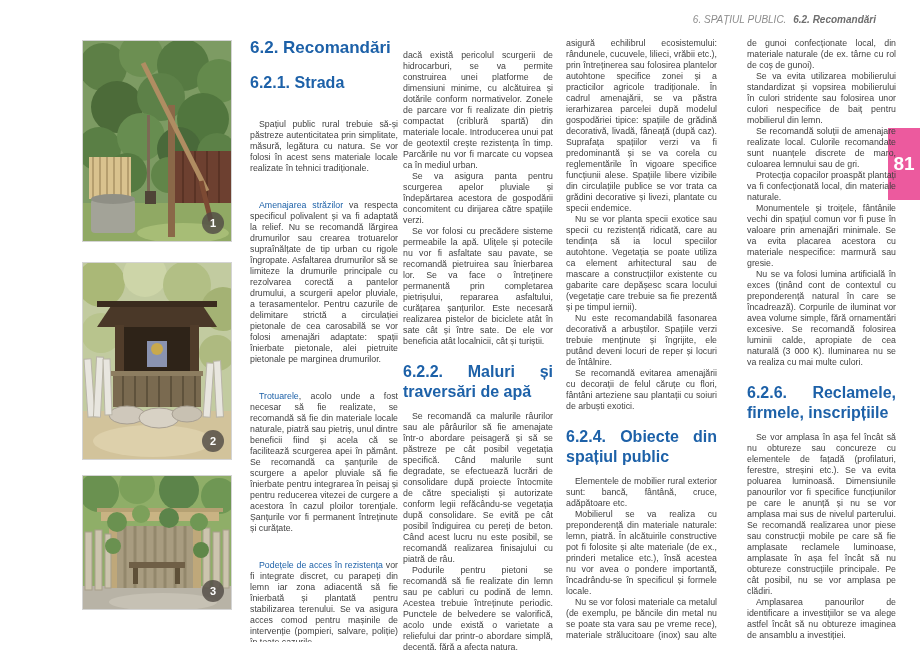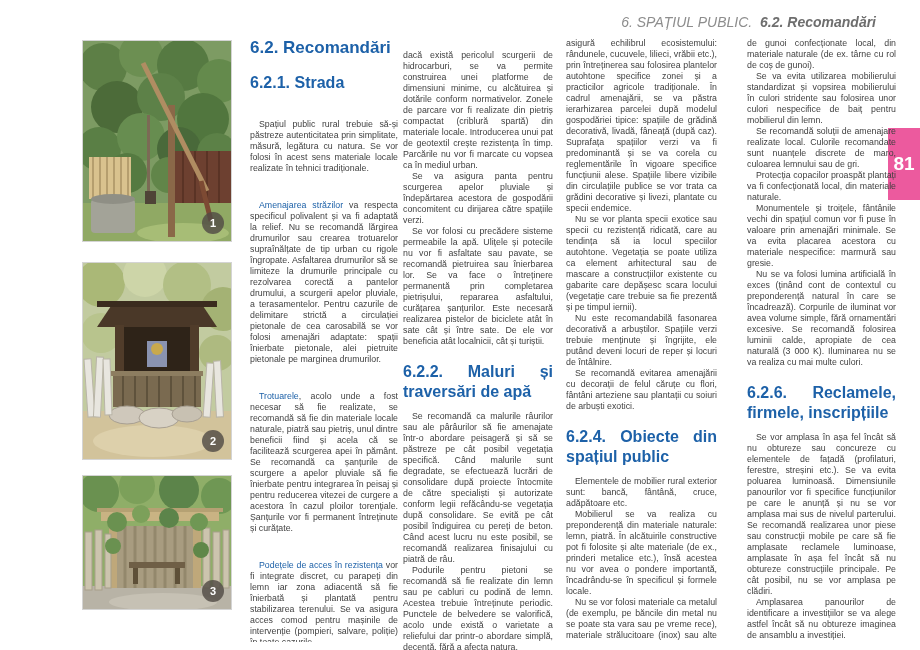--- a/index.html
+++ b/index.html
@@ -1,21 +1,21 @@
 <!DOCTYPE html>
 <html><head>
 <meta charset="utf-8">
 <style>
   html,body{margin:0;padding:0;}
   body{width:920px;height:650px;background:#ffffff;position:relative;overflow:hidden;
        font-family:"Liberation Sans","DejaVu Sans",sans-serif;}
   .page{position:absolute;inset:0;background:#fff;}
 
   
-  .runhead{position:absolute;top:14px;right:44px;font-size:14px;font-style:italic;
+  .runhead{position:absolute;top:14px;right:44px;font-size:10px;font-style:italic;
            color:#8d8d8d;white-space:nowrap;}
   .runhead .sub{font-weight:bold;color:#6e6e6e;margin-left:4px;}
 
   
   .pagetab{position:absolute;right:0;top:128px;width:32px;height:72px;
            display:flex;align-items:center;justify-content:center;
            color:#fff;font-size:19px;font-weight:bold;}
 
   
   .photo{position:absolute;left:82px;width:148px;border:1px solid #d4d4d4;

